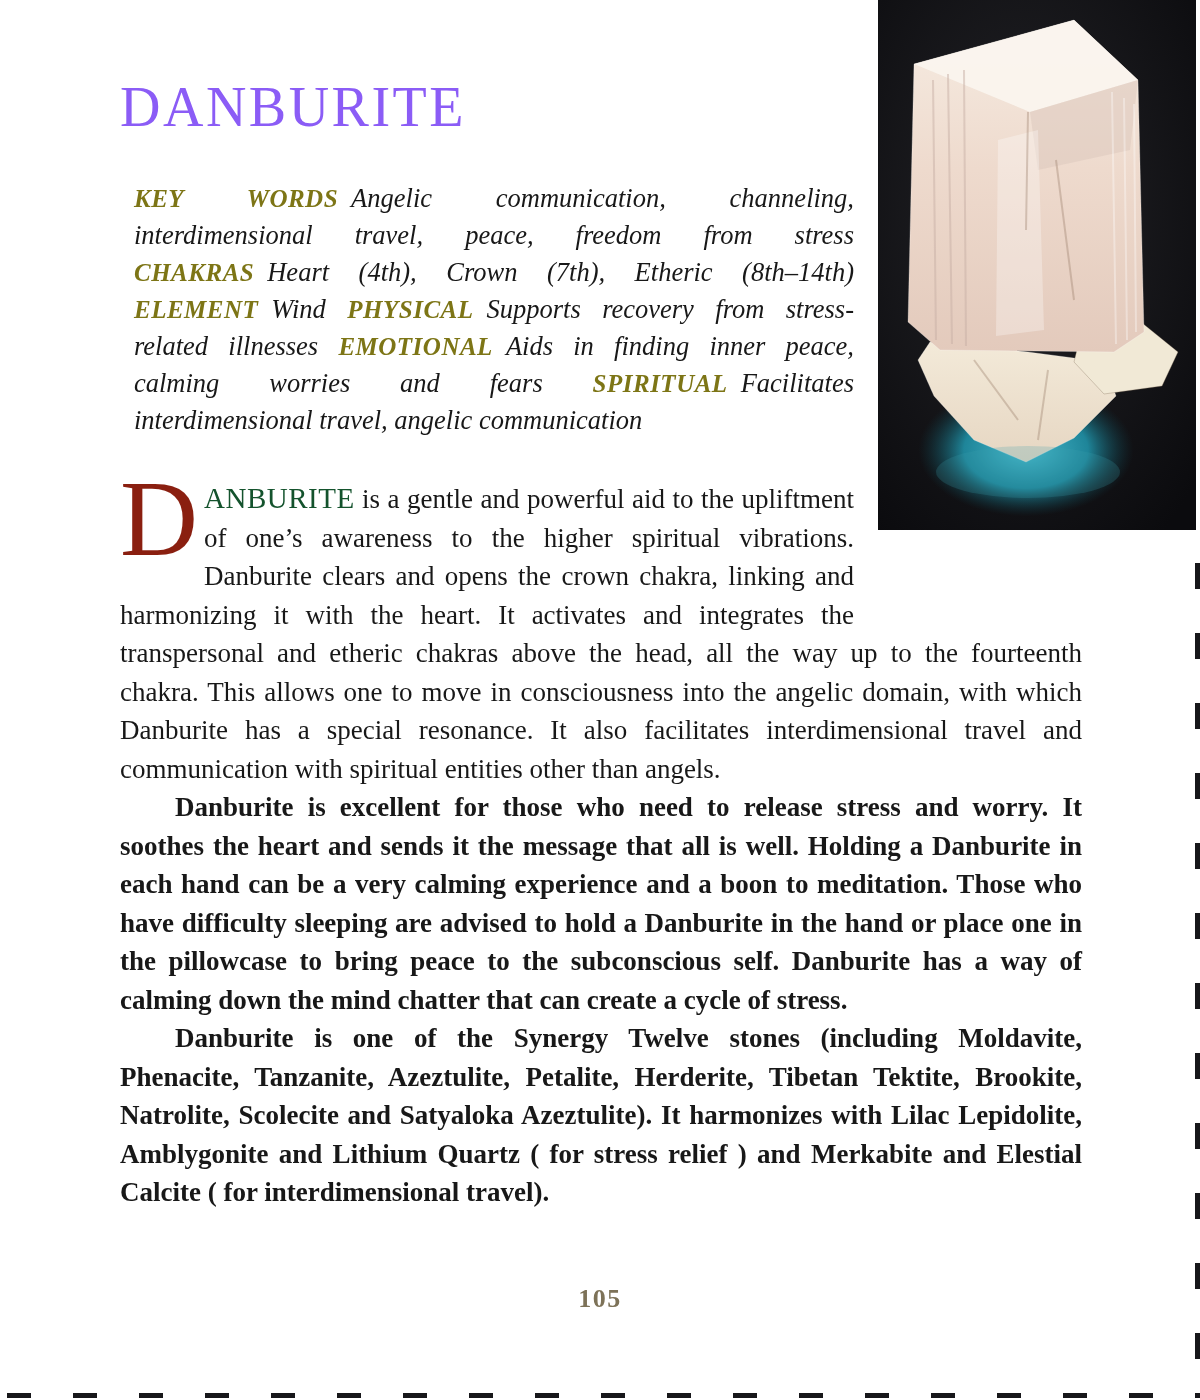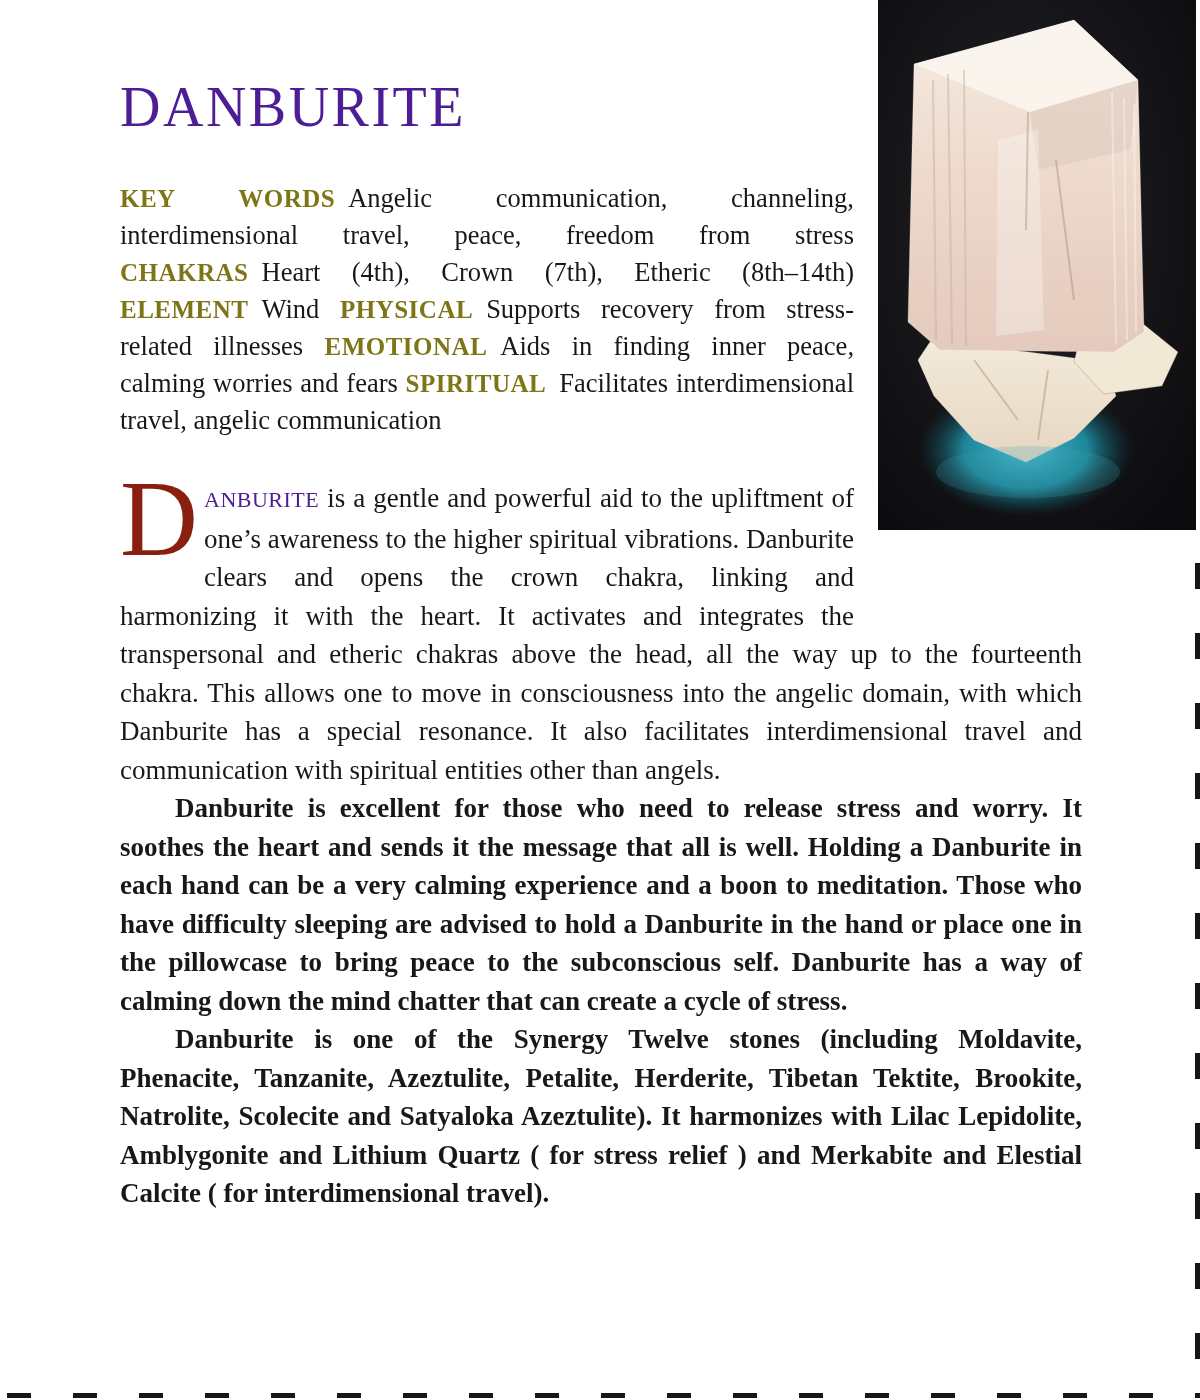--- a/index.html
+++ b/index.html
@@ -14,26 +14,27 @@
   .content{position:relative;padding:0 118px 0 120px;}
   .photo-spacer{float:right;width:228px;height:556px;}
   .photo{
     position:absolute;left:878px;top:0;width:318px;height:530px;
   }
   .photo svg{display:block;width:100%;height:100%;}
   h1.title{
     margin:78px 0 0 0;
     font-size:56px;line-height:58px;font-weight:400;
     letter-spacing:2.5px;
-    color:#4c1d95;
+    color:#8b5cf6;
   }
   p.keywords{
-    margin:44px 0 0 0;
+    margin:44px 0 0 14px;
     font-size:26.5px;line-height:37px;
     text-align:justify;
+    font-style:italic;
   }
   .kw-label{
     font-weight:700;
     font-size:25px;
     letter-spacing:0.5px;
     color:#7d7516;
     padding-right:13px;
   }
   .body-text{
     margin-top:40px;
@@ -43,23 +44,23 @@
   .body-text p{margin:0;}
   .body-text p.indent{text-indent:55px;font-weight:bold;}
   .dropcap{
     float:left;
     width:76px;height:81px;
     margin:1px 8px 0 0;
     font-size:108px;line-height:77px;
     color:#8a1f10;
   }
   .lead-caps{
-    font-size:22px;
+    font-size:29px;
     letter-spacing:0.5px;
-    color:#4c1d95;
+    color:#14532d;
   }
   .page-number{
     position:absolute;left:0;right:0;top:1284px;
     text-align:center;
     font-weight:700;font-size:26px;letter-spacing:1.5px;
     color:#7d7258;
   }
   .border-bottom{
     position:absolute;left:7px;right:0;bottom:2px;height:5px;
     background:repeating-linear-gradient(to right,#17171a 0 24px,transparent 24px 66px);
@@ -123,17 +124,18 @@
       <span><span class="kw-label">EMOTIONAL</span><span class="kw-text">Aids in finding inner peace, calming worries and fears</span></span>
       <span><span class="kw-label">SPIRITUAL</span><span class="kw-text">Facilitates interdimensional travel, angelic communication</span></span></p>
 
     <div class="body-text">
       <p><span class="dropcap">D</span><span class="lead-caps">ANBURITE</span><span> is a gentle and powerful aid to the upliftment of one’s awareness to the higher spiritual vibrations. Danburite clears and opens the crown chakra, linking and harmonizing it with the heart. It activates and integrates the transpersonal and etheric chakras above the head, all the way up to the fourteenth chakra. This allows one to move in consciousness into the angelic domain, with which Danburite has a special resonance. It also facilitates interdimensional travel and communication with spiritual entities other than angels.</span></p>
       <p class="indent">Danburite is excellent for those who need to release stress and worry. It soothes the heart and sends it the message that all is well. Holding a Danburite in each hand can be a very calming experience and a boon to meditation. Those who have difficulty sleeping are advised to hold a Danburite in the hand or place one in the pillowcase to bring peace to the subconscious self. Danburite has a way of calming down the mind chatter that can create a cycle of stress.</p>
       <p class="indent">Danburite is one of the Synergy Twelve stones (including Moldavite, Phenacite, Tanzanite, Azeztulite, Petalite, Herderite, Tibetan Tektite, Brookite, Natrolite, Scolecite and Satyaloka Azeztulite). It harmonizes with Lilac Lepidolite, Amblygonite and Lithium Quartz ( for stress relief ) and Merkabite and Elestial Calcite ( for interdimensional travel).</p>
     </div>
   </div>
 
+  <div class="page-number">105</div>
 
   <div class="border-bottom"></div>
   <div class="border-right"></div>
 
 </div>
 
 </body></html>

